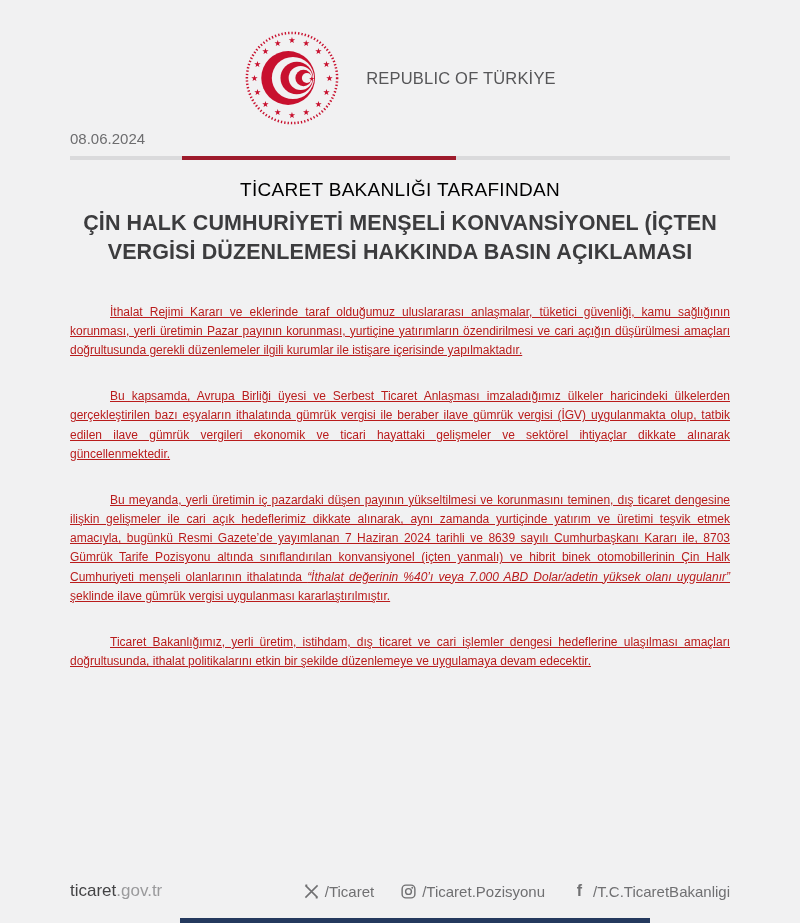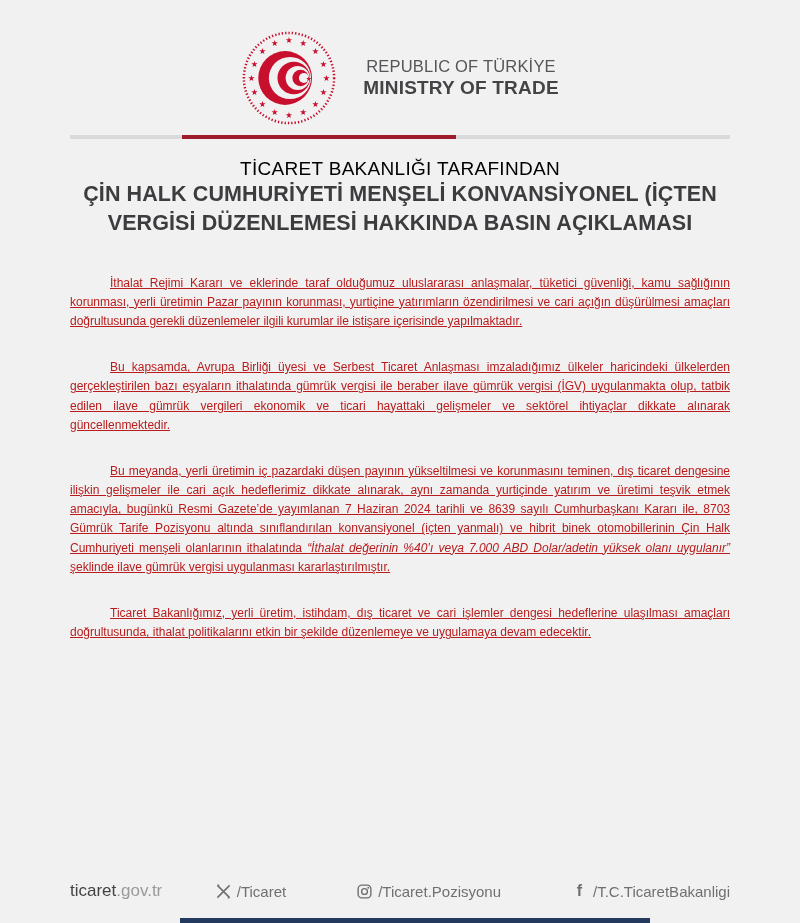--- a/index.html
+++ b/index.html
@@ -25,21 +25,21 @@
   .logo-wrap svg{width:96px;height:96px;display:block;}
 
   
   .date{font-size:15px;color:#6d6d6f;margin-top:4px;}
   .divider{margin-top:9px;height:4px;background:#dadadc;position:relative;}
   .divider-red{position:absolute;left:17%;width:41.5%;top:0;bottom:0;background:#9e1b2c;}
 
   
   .title-block{margin-top:19px;text-align:center;}
   .kicker{font-size:19px;color:#000000;letter-spacing:.3px;}
-  .headline{font-size:21.5px;font-weight:700;color:#3c3c3e;line-height:1.34;letter-spacing:.1px;}
+  .headline{margin-top:8px;font-size:21.5px;font-weight:700;color:#3c3c3e;line-height:1.34;letter-spacing:.1px;}
 
   
   .body-text{margin-top:36px;}
   .body-text p{
     margin:0 0 27px 0;
     font-size:12px;line-height:1.6;
     text-align:justify;
     text-indent:40px;
     color:#b91c1c;
     text-decoration:underline;
@@ -47,21 +47,21 @@
   .body-text .quote{font-style:italic;}
 
   
   .footer{
     position:absolute;left:70px;right:70px;bottom:22px;
     display:flex;align-items:center;justify-content:space-between;
   }
   .website{font-size:17px;color:#9a9a9c;}
   .website b{color:#434345;font-weight:400;}
   .socials{display:flex;align-items:center;gap:26px;}
-  .social{display:flex;align-items:center;gap:5px;font-size:15px;color:#707072;text-decoration:none;margin-left:44px;}
+  .social{display:flex;align-items:center;gap:5px;font-size:15px;color:#707072;text-decoration:none;}
   .icon{display:inline-flex;align-items:center;justify-content:center;width:17px;height:17px;}
   .icon svg{width:15px;height:15px;display:block;}
   .fb-glyph{font-weight:700;font-size:16px;color:#707072;line-height:1;}
 
   
   .bottom-bar{position:absolute;left:180px;width:470px;height:5px;bottom:0;background:#24395e;}
 </style>
 </head>
 <body>
 
@@ -98,24 +98,24 @@
         <circle cx="55" cy="50" r="17" fill="#c8102e"></circle>
         <circle cx="59" cy="50" r="12.5" fill="#f1f1f2"></circle>
         <circle cx="62" cy="50" r="8.5" fill="#c8102e"></circle>
         <circle cx="65.5" cy="50" r="5.2" fill="#f1f1f2"></circle>
         <text x="70.5" y="53" fill="#c8102e" font-size="7" text-anchor="middle" font-family="'DejaVu Sans',sans-serif">★</text>
       </svg>
     </div>
 
     <div class="h-block">
       <div class="h-line1">REPUBLIC OF TÜRKİYE</div>
-      <div class="h-line2">MINISTRY OF TRADE</div>
     </div>
   </div>
 
+  <div class="date">08.06.2024</div>
 
   <div class="divider">
     <div class="divider-red"></div>
   </div>
 
   <div class="title-block">
     <div class="kicker">TİCARET BAKANLIĞI TARAFINDAN</div>
     <div class="headline">
       <div>ÇİN HALK CUMHURİYETİ MENŞELİ KONVANSİYONEL (İÇTEN</div>
       <div>VERGİSİ DÜZENLEMESİ HAKKINDA BASIN AÇIKLAMASI</div>

